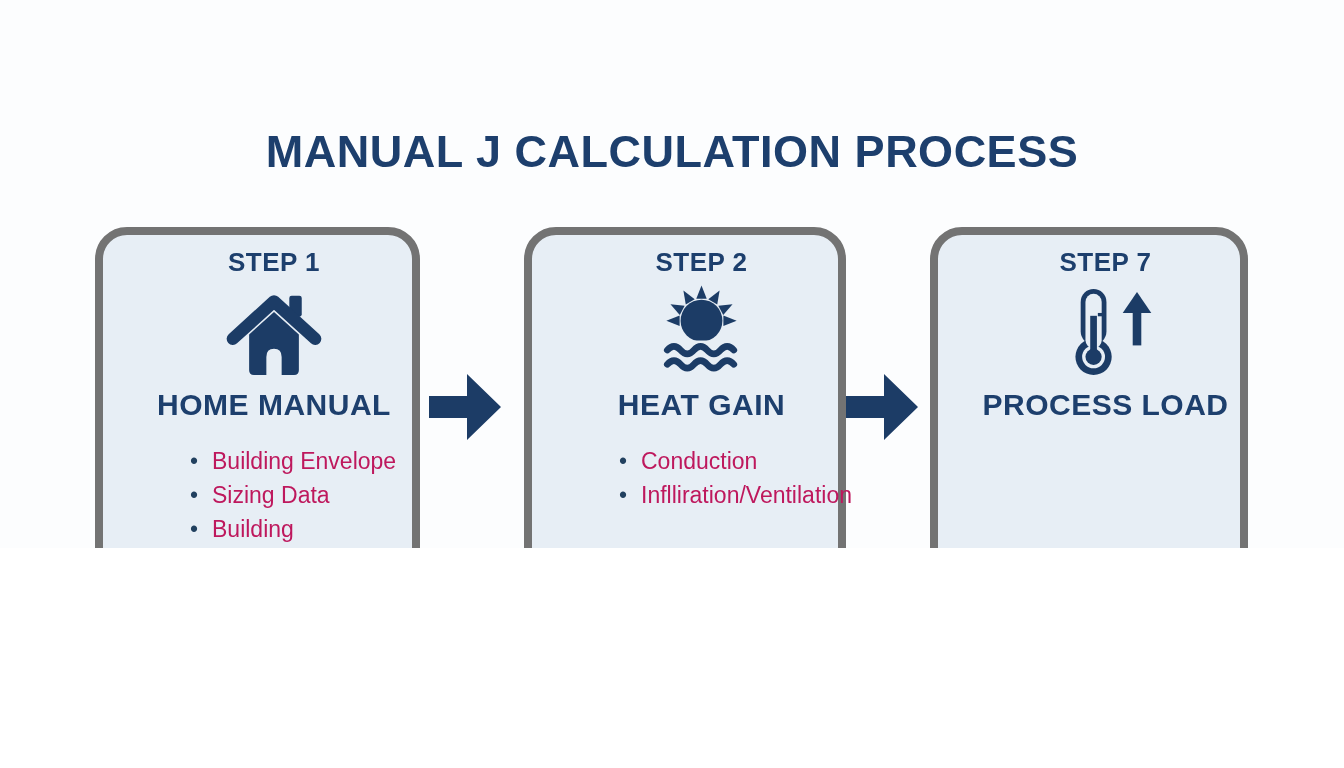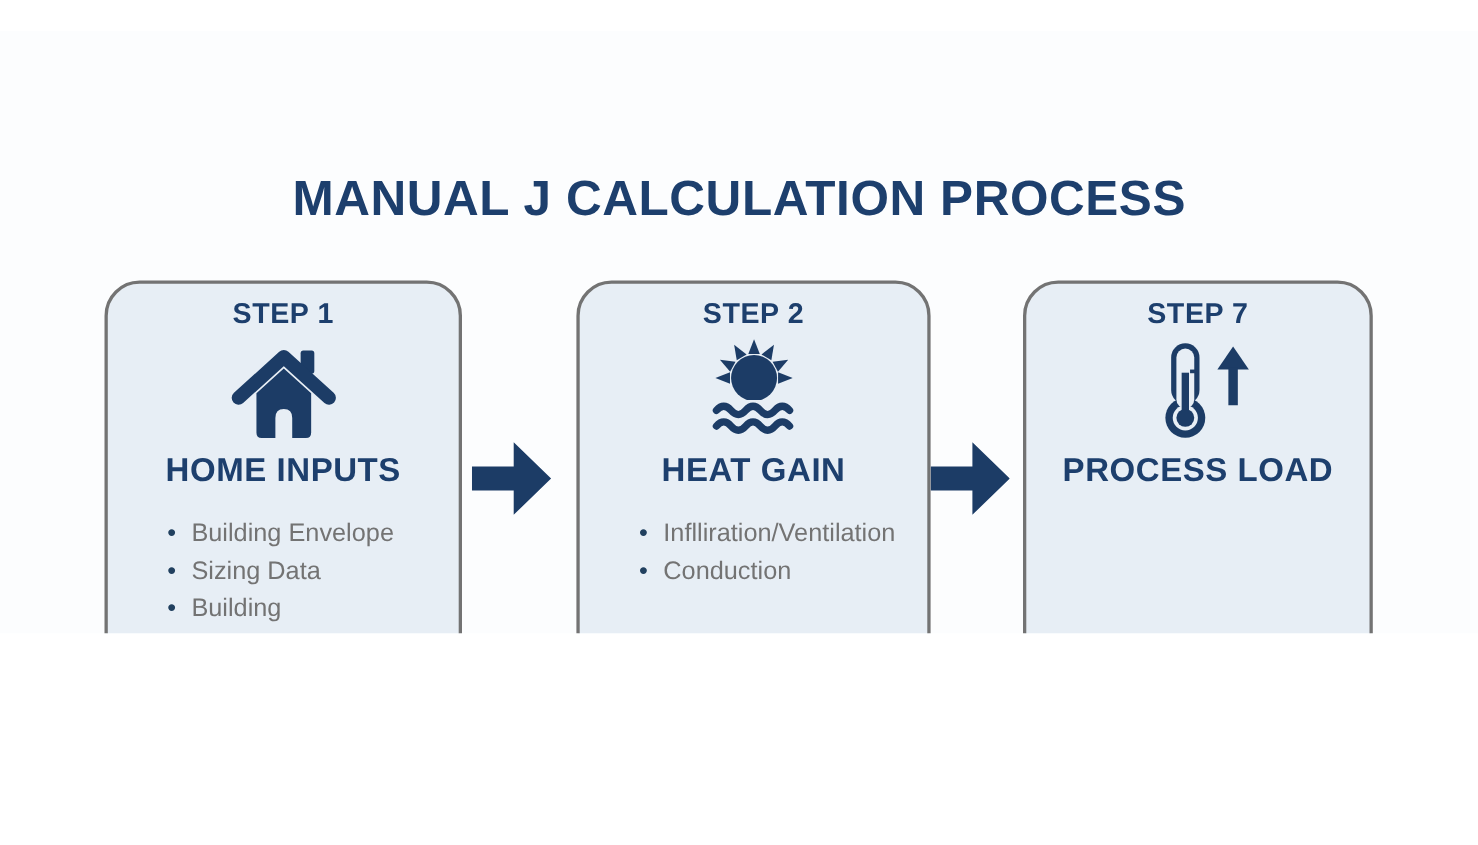--- a/index.html
+++ b/index.html
@@ -3,41 +3,41 @@
 <meta charset="utf-8">
 <style>
   html, body { margin: 0; padding: 0; background: #ffffff; }
   .stage {
     position: relative;
     width: 1344px;
     height: 548px;
     background: #fcfdfe;
     font-family: "Liberation Sans", sans-serif;
     overflow: hidden;
-    margin-top: 28px;
   }
   .title {
     position: absolute;
     top: 126px;
     left: 0;
     width: 100%;
     text-align: center;
     font-size: 45px;
     font-weight: bold;
     letter-spacing: 0.5px;
     color: #1d3f6d;
   }
   .card {
     position: absolute;
     top: 227px;
     height: 356px;
     background: #e7eef5;
-    border: 3px solid #737373;
+    border: 8px solid #737373;
     border-radius: 32px;
     box-sizing: border-box;
+    padding-left: 33px;
   }
   .card-1 { left: 95px;  width: 325px; }
   .card-2 { left: 524px; width: 322px; }
   .card-3 { left: 930px; width: 318px; }
   .step-label {
     margin-top: 12px;
     text-align: center;
     font-size: 26px;
     font-weight: bold;
     letter-spacing: 0.5px;
@@ -61,21 +61,21 @@
   ul.bullets {
     list-style: none;
     margin: 22px 0 0 0;
     padding: 0 14px 0 52px;
   }
   ul.bullets li {
     position: relative;
     padding-left: 24px;
     font-size: 23px;
     line-height: 34px;
-    color: #737373;
+    color: #be185d;
     white-space: nowrap;
   }
   ul.bullets li::before {
     content: "\2022";
     position: absolute;
     left: 2px;
     top: 0;
     color: #21405f;
   }
   .flow-arrow {
@@ -99,21 +99,21 @@
 
   <div class="card card-1">
     <div class="step-label">STEP 1</div>
     <div class="icon-wrap">
       <svg width="96" height="88" viewBox="0 0 100 92" aria-hidden="true">
         <rect class="navy" x="66" y="7" width="13" height="22" rx="2.5"></rect>
         <path class="navy-stroke" d="M7 52 L50 13 L93 52" stroke-width="13" stroke-linecap="round" stroke-linejoin="round"></path>
         <path class="navy" d="M50 24 L76 47.5 L76 85 Q76 90 71 90 L58 90 L58 71 Q58 62.5 50 62.5 Q42 62.5 42 71 L42 90 L29 90 Q24 90 24 85 L24 47.5 Z"></path>
       </svg>
     </div>
-    <div class="card-heading">HOME INPUTS</div>
+    <div class="card-heading">HOME MANUAL</div>
     <ul class="bullets">
       <li>Building Envelope</li>
       <li>Sizing Data</li>
       <li>Building</li>
     </ul>
   </div>
 
   <svg class="flow-arrow arrow-1" viewBox="0 0 72 74" aria-hidden="true">
     <polygon class="navy" points="0,26 38,26 38,4 72,37 38,70 38,48 0,48"></polygon>
   </svg>
@@ -136,22 +136,22 @@
           <polygon points="50,0 44.5,14 55.5,14" transform="rotate(-62 50 37)"></polygon>
           <polygon points="50,0 44.5,14 55.5,14" transform="rotate(90 50 37)"></polygon>
           <polygon points="50,0 44.5,14 55.5,14" transform="rotate(-90 50 37)"></polygon>
         </g>
         <path class="navy-stroke" d="M14 68 Q21 60 28 68 T42 68 T56 68 T70 68 T84 68" stroke-width="7" stroke-linecap="round"></path>
         <path class="navy-stroke" d="M14 83 Q21 75 28 83 T42 83 T56 83 T70 83 T84 83" stroke-width="7" stroke-linecap="round"></path>
       </svg>
     </div>
     <div class="card-heading">HEAT GAIN</div>
     <ul class="bullets">
+      <li>Conduction</li>
       <li>Inflliration/Ventilation</li>
-      <li>Conduction</li>
     </ul>
   </div>
 
   <svg class="flow-arrow arrow-2" viewBox="0 0 72 74" aria-hidden="true">
     <polygon class="navy" points="0,26 38,26 38,4 72,37 38,70 38,48 0,48"></polygon>
   </svg>
 
   <div class="card card-3">
     <div class="step-label">STEP 7</div>
     <div class="icon-wrap">

